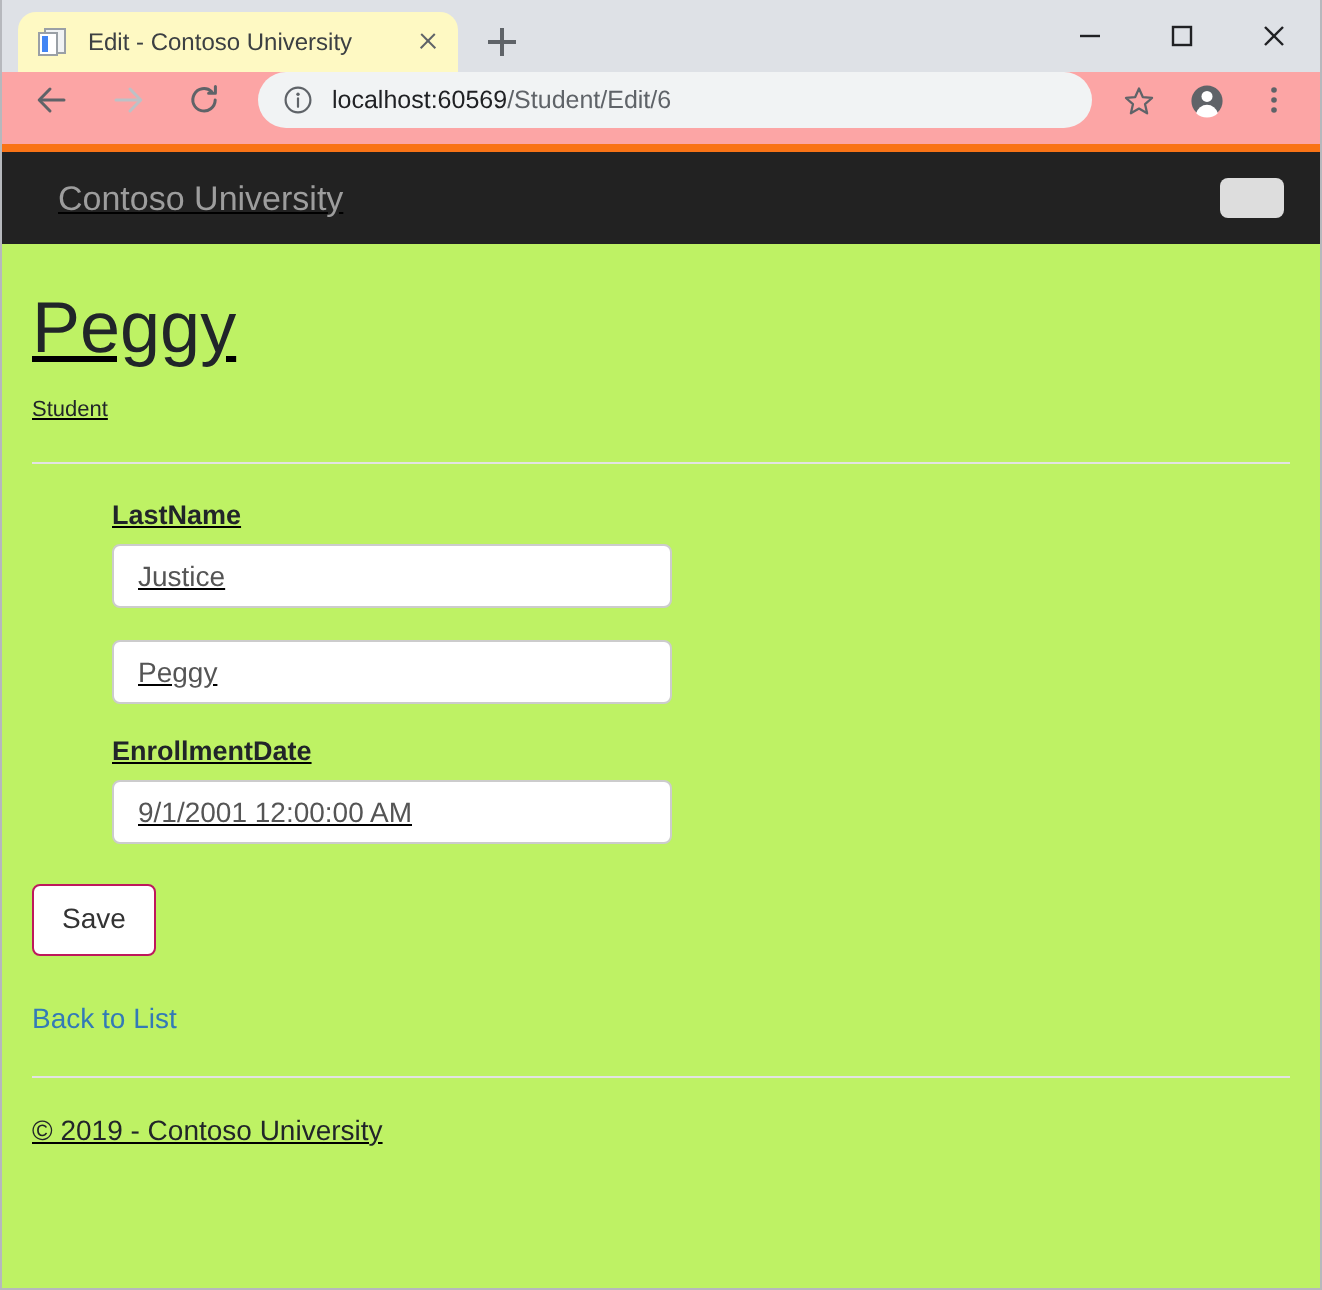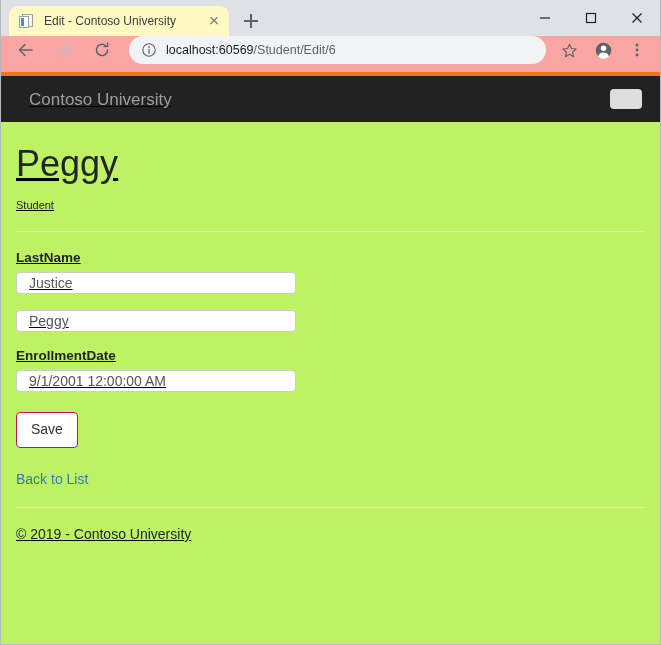--- a/index.html
+++ b/index.html
@@ -239,33 +239,33 @@
     color: #212529;
     margin: 14px 0 0 0;
     line-height: 1.2;
   }
   hr.rule {
     border: none;
     border-top: 1px solid #e3e3e3;
     margin: 19px 0 0 0;
   }
 
-  .form-group { margin-top: 16px; }
+  .form-group { margin-top: 16px; margin-left: 40px; }
   .form-group:first-of-type { margin-top: 18px; }
   .ctrl-label {
     display: block;
     font-size: 13.5px;
     font-weight: bold;
     color: #212529;
     margin-bottom: 7px;
   }
   .form-control {
     display: block;
     width: 280px;
-    height: 22px;
+    height: 32px;
     padding: 6px 12px;
     font-size: 14px;
     font-family: "Liberation Sans", sans-serif;
     color: #555555;
     background: #ffffff;
     border: 1px solid #cccccc;
     border-radius: 4px;
     outline: none;
   }
   .btn-save {

